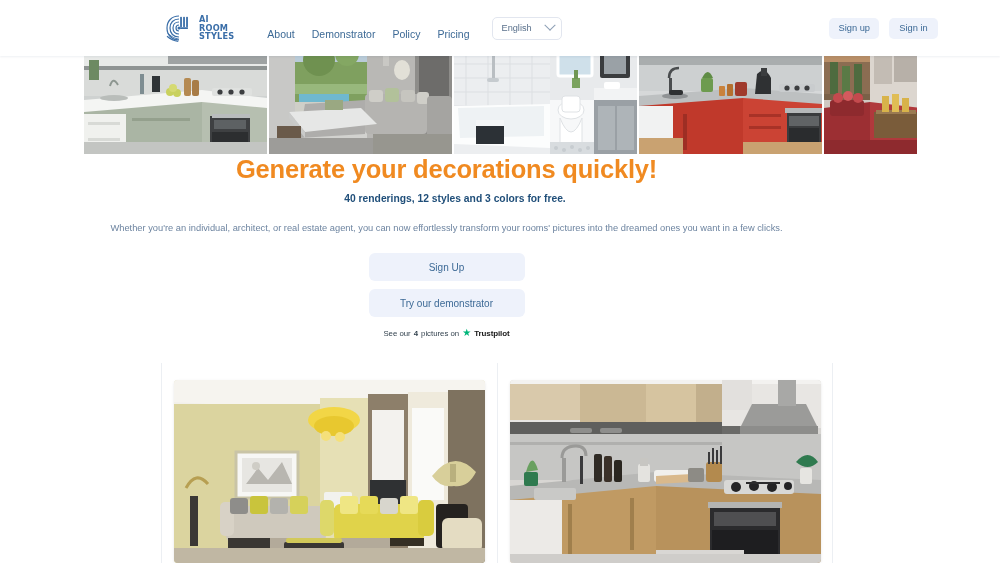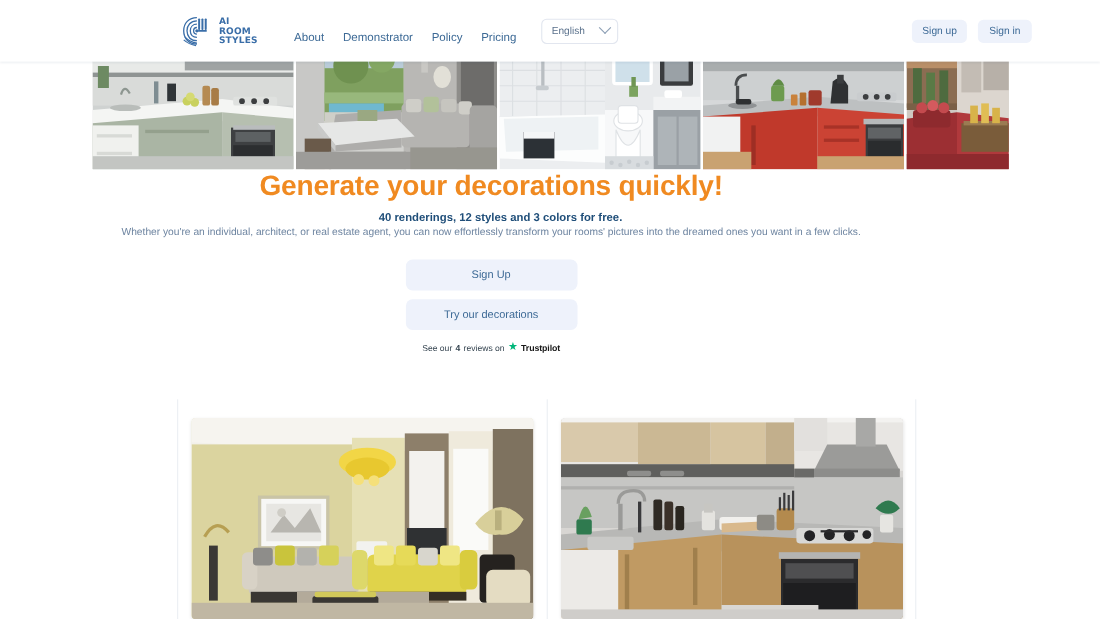--- a/index.html
+++ b/index.html
@@ -144,20 +144,21 @@
     line-height: 31px;
   }
   .hero-sub {
     margin-top: 8px;
     font-size: 10.3px;
     font-weight: bold;
     color: #1f4e79;
     margin-left: 17px;
   }
   .hero-desc {
+    margin-top: 17px;
     font-size: 9.3px;
     color: #6d84a0;
     line-height: 14px;
   }
 
   .cta-wrap {
     margin-top: 18px;
     display: flex;
     flex-direction: column;
     align-items: center;
@@ -453,27 +454,27 @@
   </div>
 </div>
 
 <div class="hero">
   <h1 class="hero-title">Generate your decorations quickly!</h1>
   <div class="hero-sub">40 renderings, 12 styles and 3 colors for free.</div>
   <div class="hero-desc">Whether you're an individual, architect, or real estate agent, you can now effortlessly transform your rooms' pictures into the dreamed ones you want in a few clicks.</div>
 
   <div class="cta-wrap">
     <button class="cta">Sign Up</button>
-    <button class="cta">Try our decorations</button>
+    <button class="cta">Try our demonstrator</button>
   </div>
 
   <div class="trust">
     <span>See our</span>
     <b>4</b>
-    <span>reviews on</span>
+    <span>pictures on</span>
     <span class="tp-star">★</span>
     <span class="tp-name">Trustpilot</span>
   </div>
 </div>
 
 <div class="showcase">
 
   <div class="showcase-col">
     <div class="showcase-card">
       <svg viewBox="0 0 311 183" preserveAspectRatio="none">

